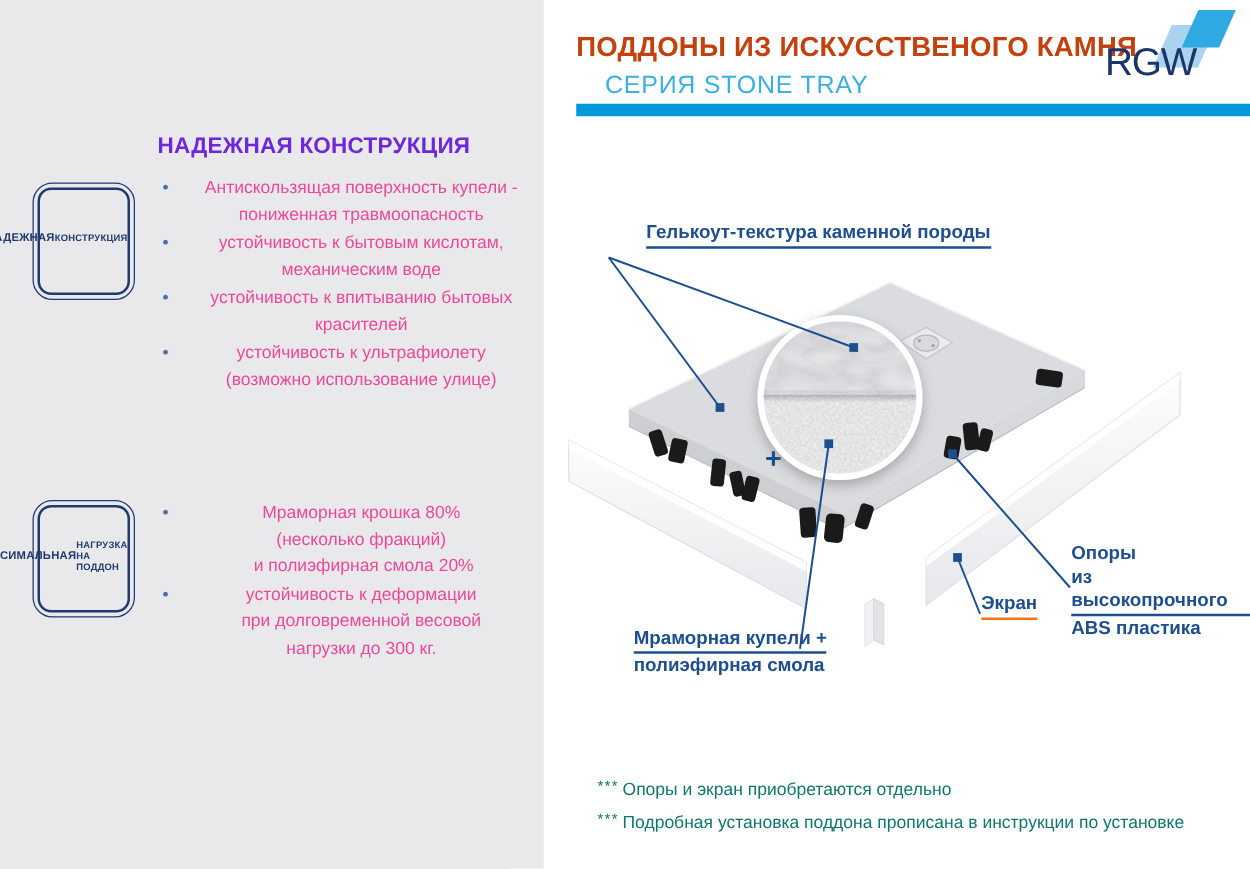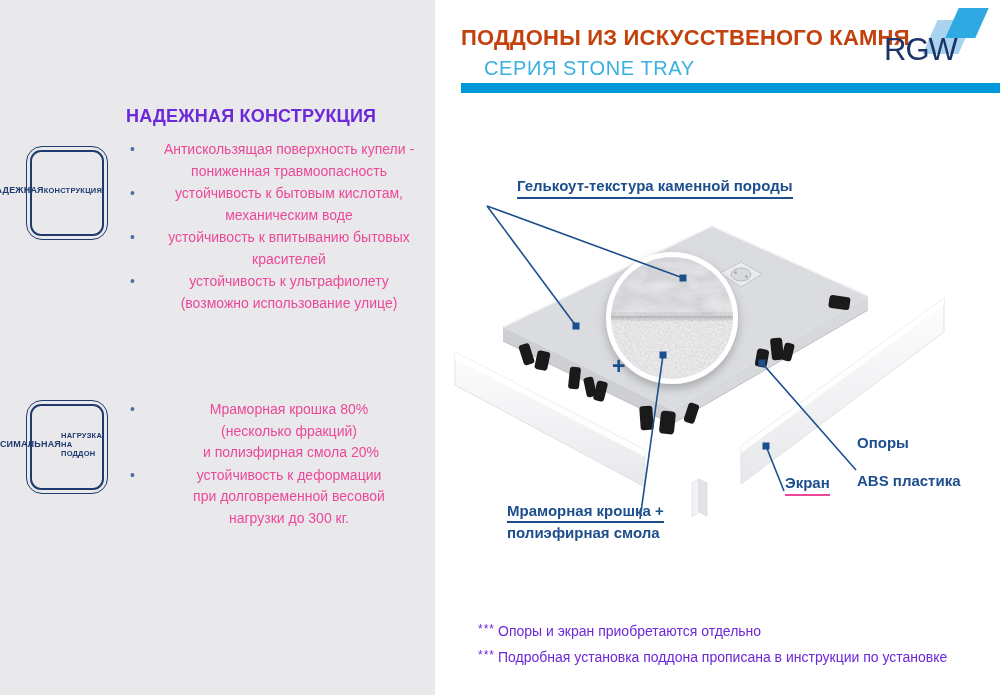--- a/index.html
+++ b/index.html
@@ -34,26 +34,26 @@
   .logo{left:878px;top:6px;width:118px;height:66px;}
   .logo-para{position:absolute;transform:skewX(-24deg);}
   .logo-para.light{left:52px;top:14px;width:36px;height:34px;background:#a9d3ee;}
   .logo-para.bright{left:74px;top:2px;width:30px;height:30px;background:#2fa9e1;}
   .logo-text{position:absolute;left:6px;top:26px;font-size:31px;font-weight:normal;color:#1c3569;letter-spacing:-1px;}
   
   .dlbl{color:#1d4e8d;font-weight:bold;font-size:15px;line-height:19px;}
   .lbl-gelcoat{left:486px;top:176px;border-bottom:2px solid #1d4e8d;padding-bottom:2px;margin-left:31px;}
   .lbl-marble{left:507px;top:501px;}
   .lbl-marble .u{display:inline-block;border-bottom:2px solid #1d4e8d;padding-bottom:1px;}
-  .lbl-screen{left:785px;top:473px;border-bottom:2px solid #ec4899;padding-bottom:2px;}
+  .lbl-screen{left:785px;top:473px;border-bottom:2px solid #f97316;padding-bottom:2px;}
   .lbl-supports{left:857px;top:433px;}
   .lbl-supports .u{display:inline-block;border-bottom:2px solid #1d4e8d;padding-bottom:1px;}
   .plus-sign{left:612px;top:353px;font-size:23px;font-weight:bold;color:#1d4e8d;}
   
-  .footnote{color:#6d28d9;font-size:14px;}
+  .footnote{color:#0f766e;font-size:14px;}
   .fn1{left:478px;top:622px;}
   .fn2{left:478px;top:648px;}
   .footnote .stars{font-size:12px;vertical-align:3px;margin-right:3px;letter-spacing:1px;}
   svg.overlay{position:absolute;left:0;top:0;pointer-events:none;}
 </style>
 </head>
 <body>
 
 <div class="abs left-bg"></div>
 
@@ -221,27 +221,27 @@
     <rect x="572.5" y="322.5" width="7" height="7"></rect>
     <rect x="679.5" y="274.5" width="7" height="7"></rect>
     <rect x="659.5" y="351.5" width="7" height="7"></rect>
     <rect x="762.5" y="442.5" width="7" height="7"></rect>
     <rect x="758.5" y="359.5" width="7" height="7"></rect>
   </g>
 </svg>
 
 <div class="abs dlbl lbl-gelcoat">Гелькоут-текстура каменной породы</div>
 <div class="abs dlbl lbl-marble">
-  <span class="u">Мраморная крошка +</span><br>
+  <span class="u">Мраморная купели +</span><br>
   <span>полиэфирная смола</span>
 </div>
 <div class="abs dlbl lbl-screen">Экран</div>
 <div class="abs dlbl lbl-supports">
   <span>Опоры</span><br>
-  <br>
+  <span class="u">из высокопрочного</span><br>
   <span>ABS пластика</span>
 </div>
 <div class="abs plus-sign">+</div>
 
 <div class="abs footnote fn1">
   <span class="stars">***</span><span>Опоры и экран приобретаются отдельно</span>
 </div>
 <div class="abs footnote fn2">
   <span class="stars">***</span><span>Подробная установка поддона прописана в инструкции по установке</span>
 </div>

